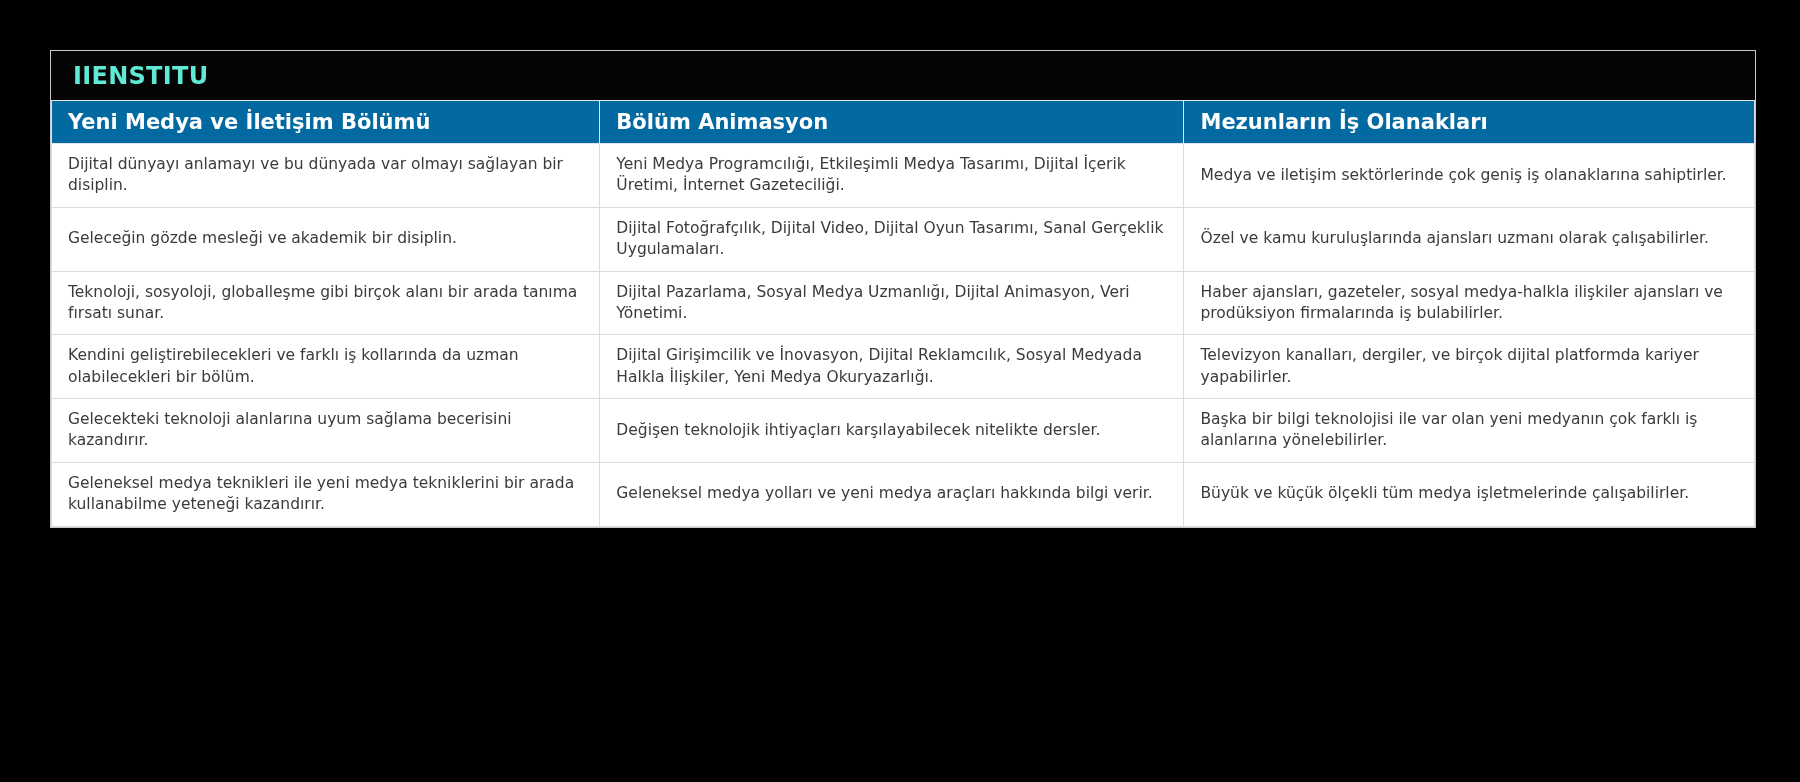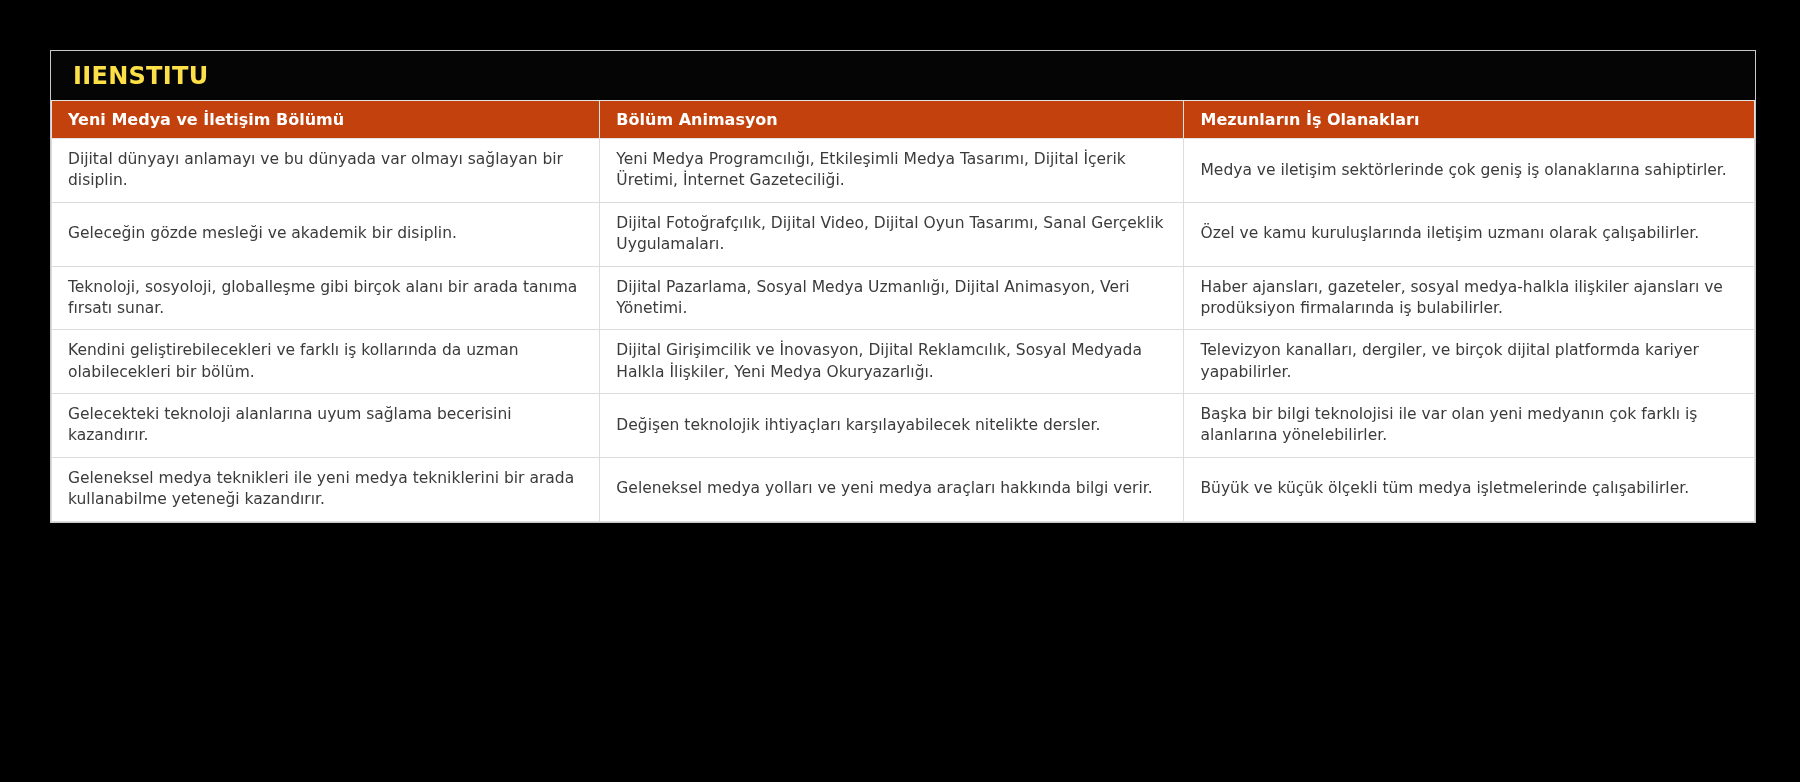--- a/index.html
+++ b/index.html
@@ -13,39 +13,39 @@
   .card {
     position: absolute;
     left: 50px;
     top: 50px;
     width: 1706px;
     border: 1px solid #c9c9c9;
     background: #000000;
   }
   .card-title {
     background: #050505;
-    color: #fde047;
+    color: #5eead4;
     height: 50px;
     display: flex;
     align-items: center;
     padding-left: 22px;
     font-size: 24px;
     font-weight: 700;
     letter-spacing: 0.3px;
     border-bottom: 1px solid #e3e3e3;
   }
   table.info-table {
     width: 100%;
     border-collapse: collapse;
     table-layout: fixed;
   }
   table.info-table th {
-    background: #c2410c;
+    background: #0369a1;
     color: #ffffff;
-    font-size: 16px;
+    font-size: 21px;
     font-weight: 700;
     text-align: left;
     padding: 9px 16px;
     border: 1px solid #e3e3e3;
     border-top: none;
   }
   table.info-table td {
     background: #ffffff;
     color: #3b3b3b;
     font-size: 15.5px;
@@ -80,21 +80,21 @@
     </thead>
     <tbody>
         <tr>
           <td>Dijital dünyayı anlamayı ve bu dünyada var olmayı sağlayan bir disiplin.</td>
           <td>Yeni Medya Programcılığı, Etkileşimli Medya Tasarımı, Dijital İçerik Üretimi, İnternet Gazeteciliği.</td>
           <td>Medya ve iletişim sektörlerinde çok geniş iş olanaklarına sahiptirler.</td>
         </tr>
         <tr>
           <td>Geleceğin gözde mesleği ve akademik bir disiplin.</td>
           <td>Dijital Fotoğrafçılık, Dijital Video, Dijital Oyun Tasarımı, Sanal Gerçeklik Uygulamaları.</td>
-          <td>Özel ve kamu kuruluşlarında iletişim uzmanı olarak çalışabilirler.</td>
+          <td>Özel ve kamu kuruluşlarında ajansları uzmanı olarak çalışabilirler.</td>
         </tr>
         <tr>
           <td>Teknoloji, sosyoloji, globalleşme gibi birçok alanı bir arada tanıma fırsatı sunar.</td>
           <td>Dijital Pazarlama, Sosyal Medya Uzmanlığı, Dijital Animasyon, Veri Yönetimi.</td>
           <td>Haber ajansları, gazeteler, sosyal medya-halkla ilişkiler ajansları ve prodüksiyon firmalarında iş bulabilirler.</td>
         </tr>
         <tr>
           <td>Kendini geliştirebilecekleri ve farklı iş kollarında da uzman olabilecekleri bir bölüm.</td>
           <td>Dijital Girişimcilik ve İnovasyon, Dijital Reklamcılık, Sosyal Medyada Halkla İlişkiler, Yeni Medya Okuryazarlığı.</td>
           <td>Televizyon kanalları, dergiler, ve birçok dijital platformda kariyer yapabilirler.</td>

